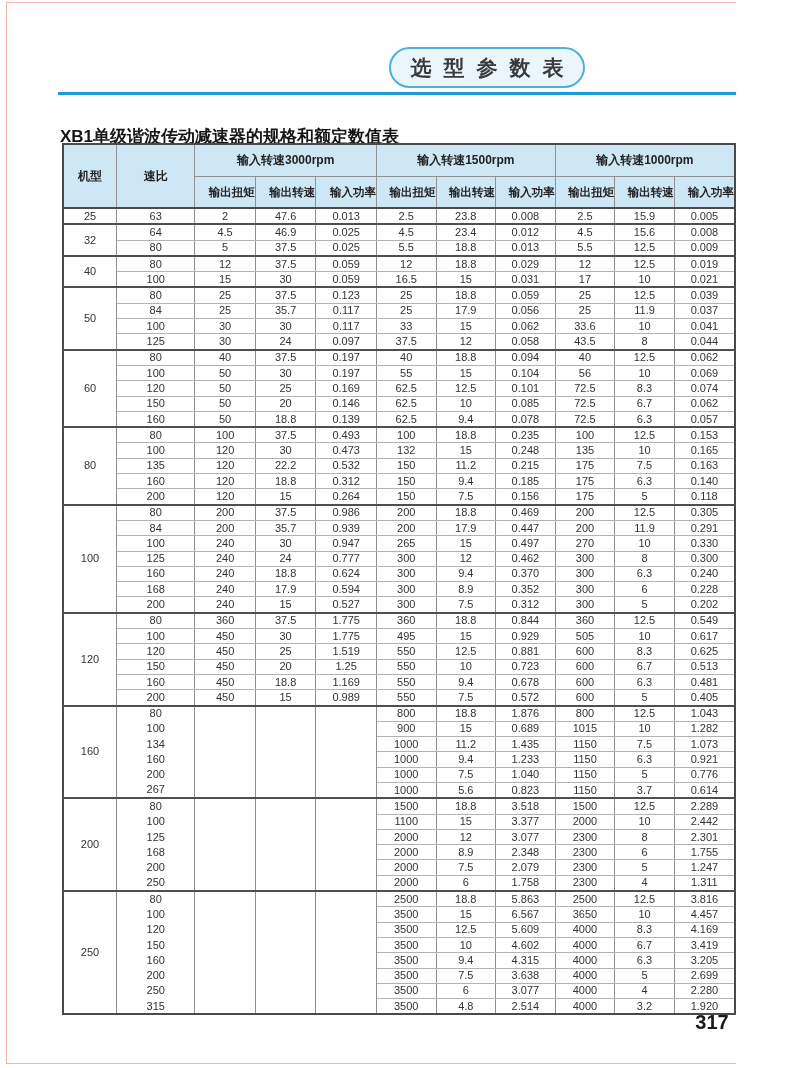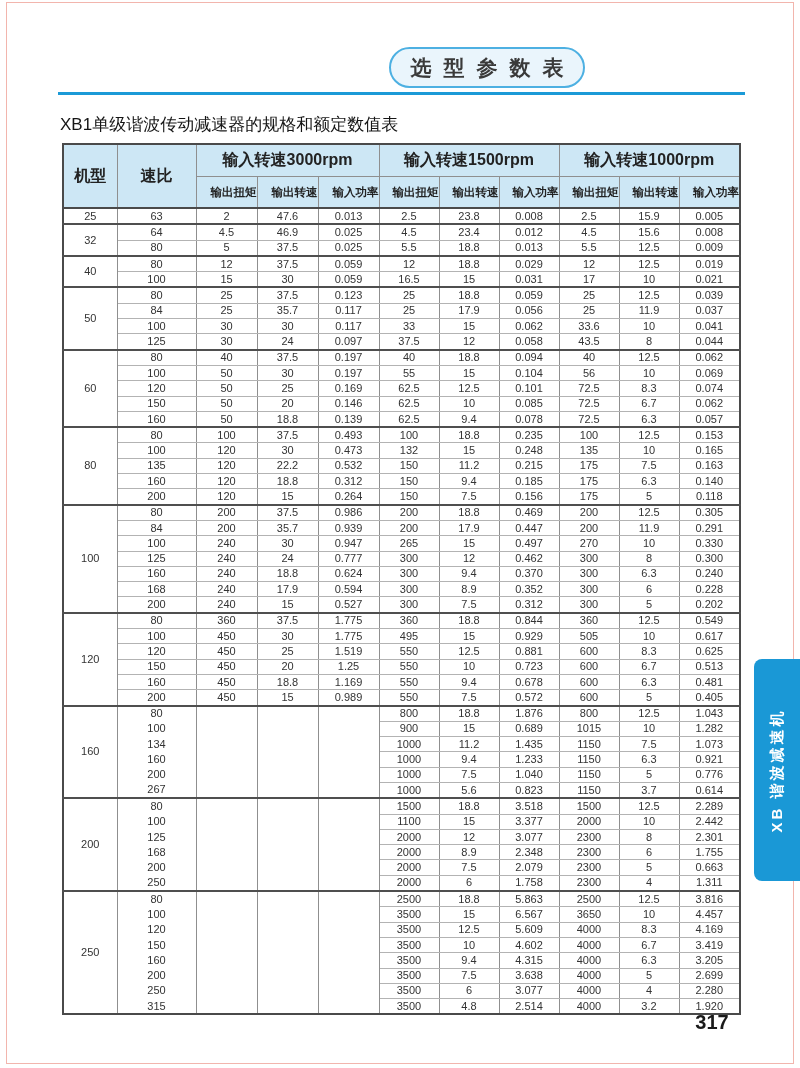--- a/index.html
+++ b/index.html
@@ -1,32 +1,32 @@
 <!DOCTYPE html>
 <html><head>
 <meta charset="utf-8">
 <style>
   html,body{margin:0;padding:0;background:#fff;}
-  .page{position:relative;width:800px;height:1068px;background:#ffffff;overflow:hidden;
+  .page{position:relative;width:736px;height:1068px;background:#ffffff;overflow:hidden;
         font-family:"Liberation Sans","DejaVu Sans",sans-serif;}
   .page-border{position:absolute;left:6px;top:2px;width:786px;height:1060px;
         border:1px solid #f2b5ad;pointer-events:none;}
   .title-badge{position:absolute;left:389px;top:47px;width:196px;height:41px;
         background:#eaf5fc;border:2px solid #4db0e2;border-radius:22px;
         display:flex;align-items:center;justify-content:center;box-sizing:border-box;}
   .title-badge span{font-size:21px;font-weight:bold;color:#3a3a3a;
         letter-spacing:12px;margin-right:-12px;white-space:nowrap;}
   .rule{position:absolute;left:58px;top:92px;width:687px;height:3px;background:#1b9ad7;}
-  .subtitle{position:absolute;left:60px;top:113px;font-size:17px;font-weight:normal;color:#151515;}
+  .subtitle{position:absolute;left:60px;top:125px;font-size:17px;font-weight:bold;color:#151515;}
   .spec-table{position:absolute;left:62px;top:143px;border-collapse:collapse;
         table-layout:fixed;border:2px solid #4a4a4a;background:#fff;}
   .spec-table th,.spec-table td{padding:0;text-align:center;vertical-align:middle;}
   .spec-table thead th{background:#cde7f5;font-weight:bold;color:#222;
         border:1px solid #8f8f8f;}
-  .spec-table thead tr.hdr-top th{height:31px;font-size:16px;}
+  .spec-table thead tr.hdr-top th{height:31px;font-size:12px;}
   .spec-table thead tr.hdr-sub th{height:30px;font-size:11.5px;}
   .spec-table thead tr.hdr-sub th{border-bottom:2px solid #4a4a4a;text-align:right;}
   .spec-table thead th[rowspan]{border-bottom:2px solid #4a4a4a;margin-top:32px;}
   .spec-table tbody td{height:14.3px;font-size:11px;line-height:1;color:#333;
         border-left:1px solid #8f8f8f;border-right:1px solid #8f8f8f;
         border-bottom:1px solid #b3b3b3;border-top:none;}
   .spec-table tbody tr.section-start td{border-top:2px solid #4f4f4f;}
   .spec-table tbody td.noline{border-bottom:none;}
   .spec-table tbody td.model-cell{font-size:11px;color:#333;}
   .side-tab{position:absolute;left:754px;top:659px;width:46px;height:222px;
@@ -603,21 +603,21 @@
         <tr>
           <td class="noline">200</td>
           <td class="noline"></td>
           <td class="noline"></td>
           <td class="noline"></td>
           <td>2000</td>
           <td>7.5</td>
           <td>2.079</td>
           <td>2300</td>
           <td>5</td>
-          <td>0.663</td>
+          <td>1.247</td>
         </tr>
         <tr>
           <td class="noline">250</td>
           <td class="noline"></td>
           <td class="noline"></td>
           <td class="noline"></td>
           <td>2000</td>
           <td>6</td>
           <td>1.758</td>
           <td>2300</td>

